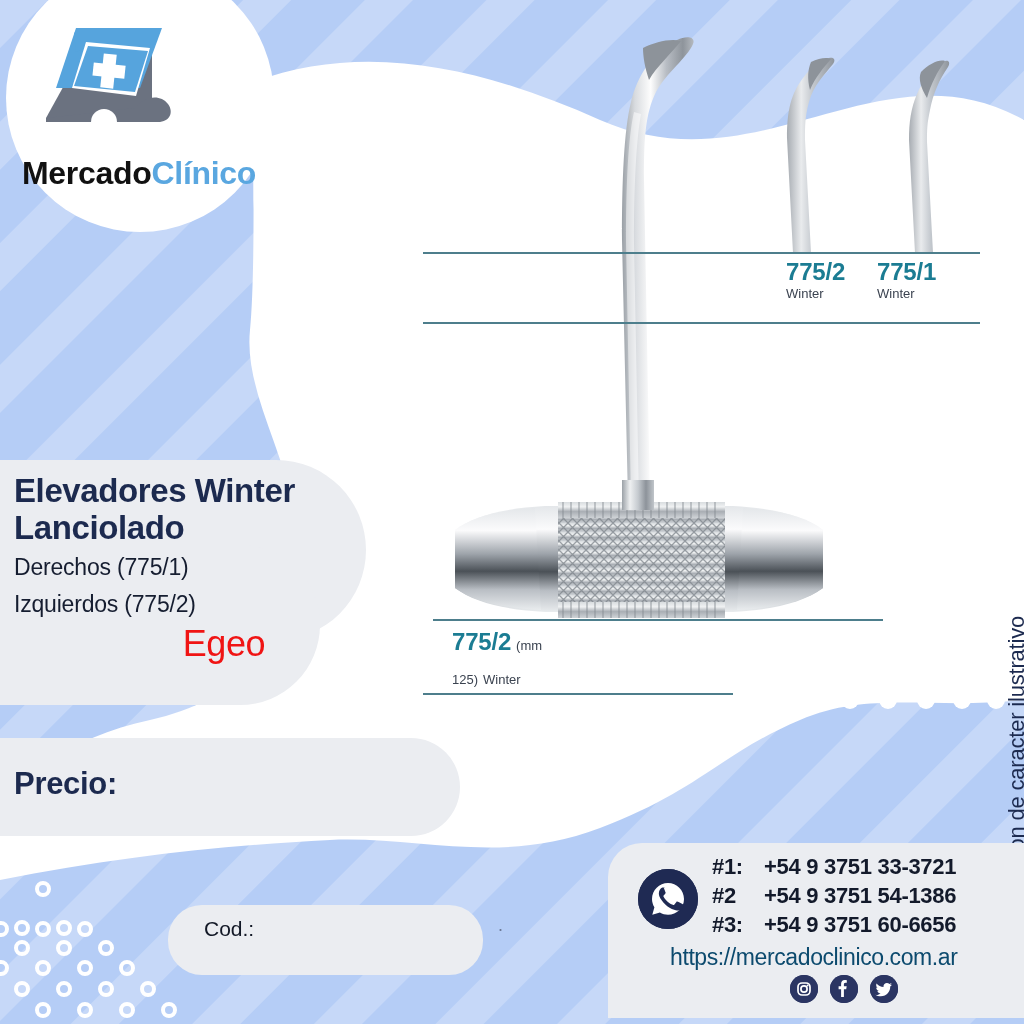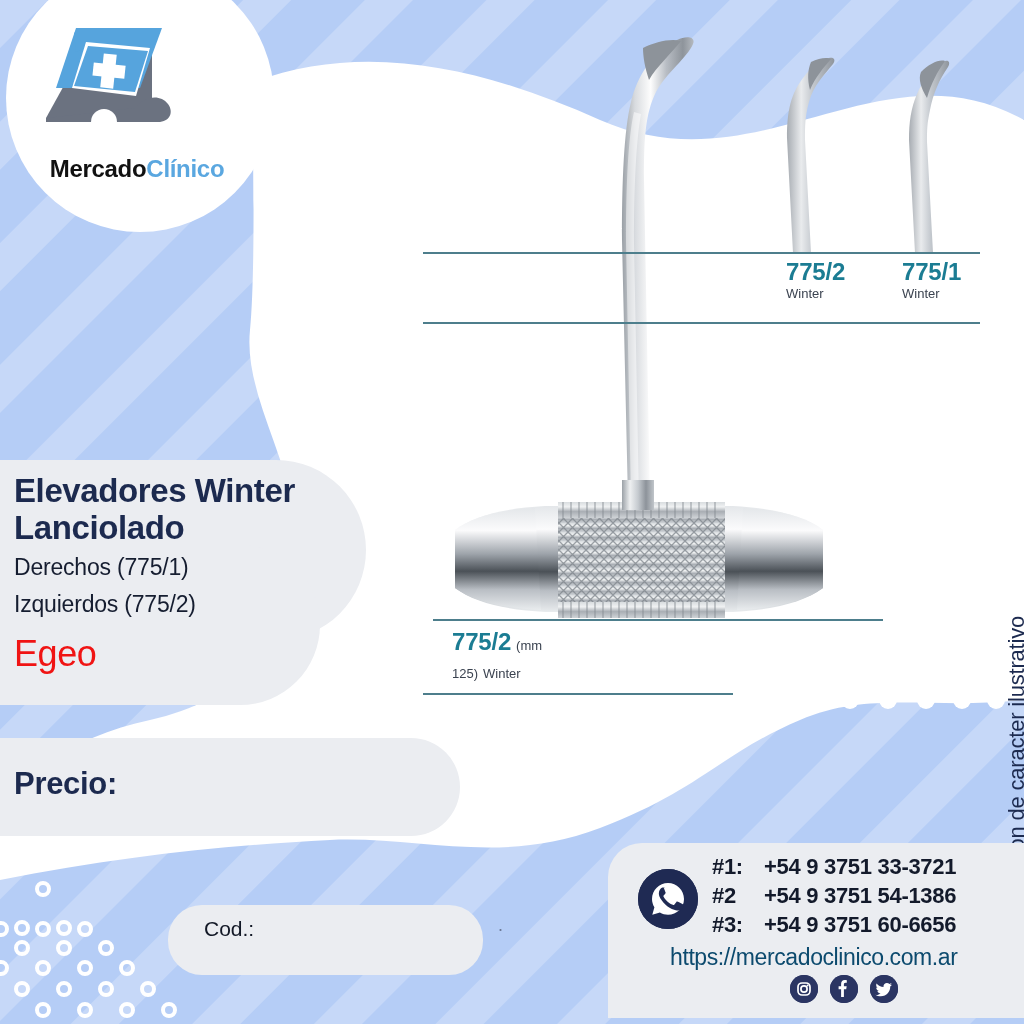--- a/index.html
+++ b/index.html
@@ -15,21 +15,21 @@
   .bg-svg{position:absolute;inset:0;width:1024px;height:1024px;}
 
   
   .logo-circle{
     position:absolute;left:6px;top:-36px;width:268px;height:268px;
     border-radius:50%;background:#ffffff;
   }
   .logo-mark{position:absolute;left:40px;top:18px;width:160px;height:130px;}
   .logo-text{
     position:absolute;left:22px;top:155px;width:230px;
-    font-size:24px;font-weight:bold;letter-spacing:-0.3px;
+    font-size:32px;font-weight:bold;letter-spacing:-0.3px;
     color:#111111;white-space:nowrap;text-align:center;
   }
   .logo-text .clinico{color:#5aa7e0;}
 
   
   .title-panel{
     position:absolute;left:-40px;top:460px;width:406px;height:180px;
     background:#ebedf1;border-radius:0 92px 92px 0;
   }
   .title-panel2{
@@ -39,22 +39,23 @@
   .title-block{position:absolute;left:14px;top:472px;width:420px;}
   .prod-title{
     font-size:33px;line-height:37px;font-weight:600;color:#1c2a4f;
     letter-spacing:-0.4px;
   }
   .prod-sub{
     font-size:23px;line-height:31px;color:#151d30;margin-top:6px;
     letter-spacing:-0.2px;
   }
   .prod-brand{
-    font-size:36px;line-height:40px;color:#f01414;margin-top:14px;
+    font-size:36px;line-height:40px;color:#f01414;margin-top:4px;
     letter-spacing:-0.4px;
+    text-align:center;
   }
 
   
   .precio-panel{
     position:absolute;left:-40px;top:738px;width:500px;height:98px;
     background:#ebedf1;border-radius:0 50px 50px 0;
   }
   .precio-label{
     position:absolute;left:14px;top:766px;
     font-size:31px;font-weight:600;color:#1c2a4f;letter-spacing:-0.3px;
@@ -73,21 +74,21 @@
   }
   .cod-dot{position:absolute;left:498px;top:915px;font-size:18px;color:#6d7a96;}
 
   
   .photo{position:absolute;left:415px;top:10px;width:575px;height:700px;}
   .photo svg{display:block;}
   .lbl-code{font-size:24px;font-weight:bold;color:#1b7c93;letter-spacing:-0.2px;}
   .lbl-name{font-size:13px;color:#3b4350;}
 
   .lbl-g1{position:absolute;left:786px;top:258px;}
-  .lbl-g2{position:absolute;left:902px;top:258px;}
+  .lbl-g2{position:absolute;left:877px;top:258px;}
   .lbl-main{position:absolute;left:452px;top:628px;}
   .lbl-main .row1{display:flex;align-items:baseline;gap:5px;}
   .lbl-main .mmtxt{font-size:13px;color:#3b4350;}
 
   
   .vert-note{
     position:absolute;right:-2px;top:108px;
     transform-origin:right top;
     transform:rotate(-90deg) translateX(-508px) translateY(-22px);
     font-size:22px;color:#1c2a4f;white-space:nowrap;letter-spacing:-0.2px;
@@ -315,21 +316,21 @@
   </div>
   <div class="lbl-g2">
     <div class="lbl-code">775/1</div>
     <div class="lbl-name">Winter</div>
   </div>
   <div class="lbl-main">
     <div class="row1">
       <span class="lbl-code">775/2</span>
       <span class="mmtxt">(mm</span>
     </div>
-    <div class="row1" style="margin-top:10px;">
+    <div class="row1" style="margin-top:16px;">
       <span class="mmtxt">125)</span>
       <span class="mmtxt">Winter</span>
     </div>
   </div>
 
   <div class="vert-note">Las imágenes son de caracter ilustrativo</div>
 
   <div class="contact-card"></div>
   <div class="wa-badge">
     <svg width="60" height="60" viewBox="0 0 60 60">

